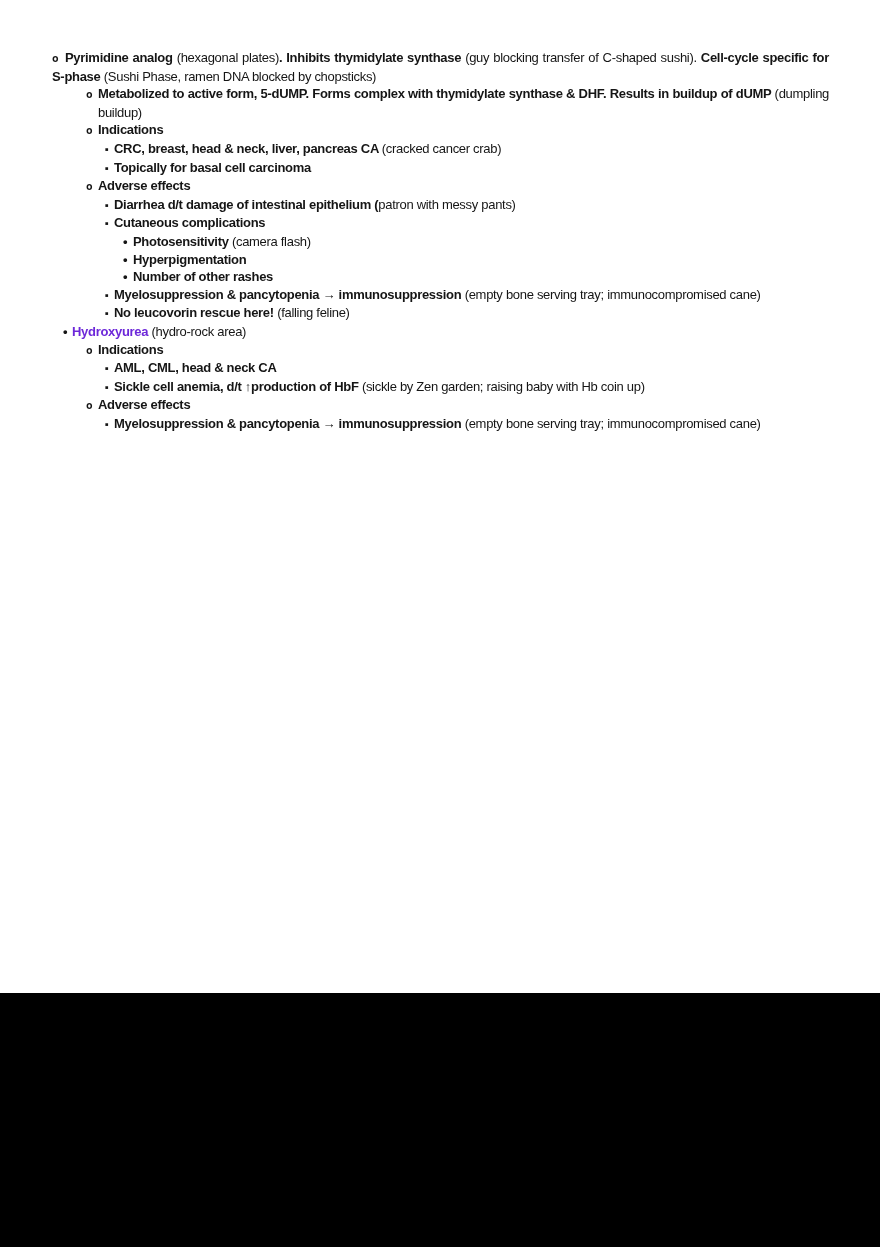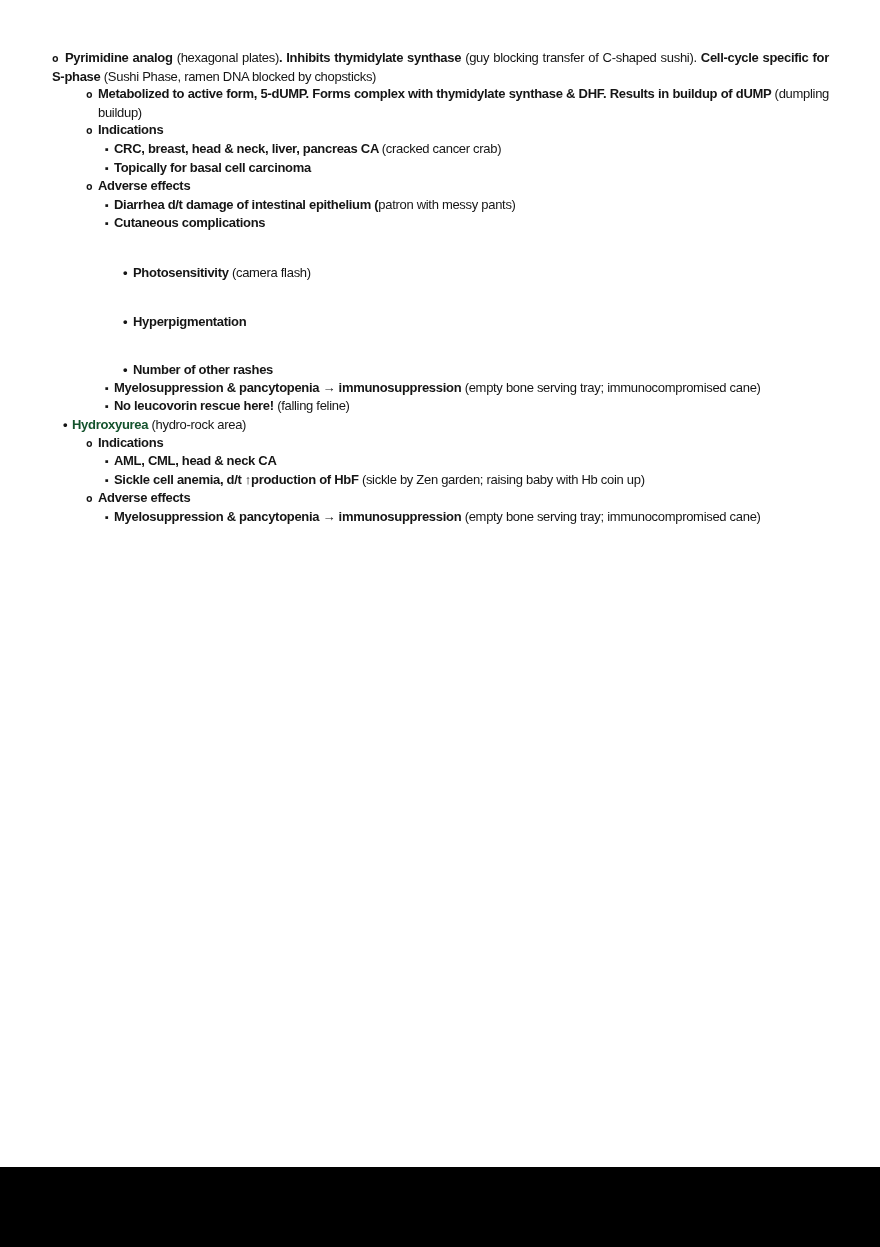--- a/index.html
+++ b/index.html
@@ -11,21 +11,21 @@
   }
   .canvas {
     position: relative;
     width: 880px;
     height: 1247px;
     overflow: hidden;
   }
   .page {
     box-sizing: border-box;
     width: 880px;
-    height: 1167px;
+    height: 993px;
     background: #ffffff;
     padding: 49px 51px 0 52px;
   }
   .page-end {
     width: 880px;
     height: 104px;
     background: #000000;
   }
   .line {
     font-size: 13px;
@@ -44,21 +44,21 @@
   }
   
   .i-l2outer { padding-left: 0; text-indent: 0; }
   .i-l2outer > .marker { width: 13px; font-size: 11px; font-family: "DejaVu Sans Mono", monospace; }
   .i-l1 { padding-left: 20px; text-indent: -9px; }
   .i-l1 > .marker { width: 9px; font-size: 13px; }
   .i-l2 { padding-left: 46px; text-indent: -12px; }
   .i-l2 > .marker { width: 12px; font-size: 11px; font-family: "DejaVu Sans Mono", monospace; }
   .i-l3 { padding-left: 62px; text-indent: -9px; }
   .i-l3 > .marker { width: 9px; font-size: 11px; }
-  .i-l4 { padding-left: 81px; text-indent: -10px; margin-top: 31px; }
+  .i-l4 { padding-left: 81px; text-indent: -10px; }
   .i-l4 > .marker { width: 10px; font-size: 13px; }
 </style>
 </head>
 <body>
 
 <div class="canvas">
   <div class="page">
     <div>
         <div class="line i-l2outer justify"><span class="marker">o</span><span class="b">Pyrimidine analog </span><span class="r">(hexagonal plates)</span><span class="b">. Inhibits thymidylate synthase </span><span class="r">(guy blocking transfer of C-shaped sushi). </span><span class="b">Cell-cycle specific for S-phase </span><span class="r">(Sushi Phase, ramen DNA blocked by chopsticks)</span></div>
         <div class="line i-l2 justify"><span class="marker">o</span><span class="b">Metabolized to active form, 5-dUMP. Forms complex with thymidylate synthase &amp; DHF. Results in buildup of dUMP </span><span class="r">(dumpling buildup)</span></div>
@@ -66,21 +66,21 @@
         <div class="line i-l3"><span class="marker">▪</span><span class="b">CRC, breast, head &amp; neck, liver, pancreas CA </span><span class="r">(cracked cancer crab)</span></div>
         <div class="line i-l3"><span class="marker">▪</span><span class="b">Topically for basal cell carcinoma</span></div>
         <div class="line i-l2"><span class="marker">o</span><span class="b">Adverse effects</span></div>
         <div class="line i-l3"><span class="marker">▪</span><span class="b">Diarrhea d/t damage of intestinal epithelium (</span><span class="r">patron with messy pants)</span></div>
         <div class="line i-l3"><span class="marker">▪</span><span class="b">Cutaneous complications</span></div>
         <div class="line i-l4"><span class="marker">•</span><span class="b">Photosensitivity </span><span class="r">(camera flash)</span></div>
         <div class="line i-l4"><span class="marker">•</span><span class="b">Hyperpigmentation</span></div>
         <div class="line i-l4"><span class="marker">•</span><span class="b">Number of other rashes</span></div>
         <div class="line i-l3"><span class="marker">▪</span><span class="b">Myelosuppression &amp; pancytopenia → immunosuppression </span><span class="r">(empty bone serving tray; immunocompromised cane)</span></div>
         <div class="line i-l3"><span class="marker">▪</span><span class="b">No leucovorin rescue here! </span><span class="r">(falling feline)</span></div>
-        <div class="line i-l1"><span class="marker">•</span><span class="b" style="color: #14532d;">Hydroxyurea </span><span class="r">(hydro-rock area)</span></div>
+        <div class="line i-l1"><span class="marker">•</span><span class="b" style="color: #6d28d9;">Hydroxyurea </span><span class="r">(hydro-rock area)</span></div>
         <div class="line i-l2"><span class="marker">o</span><span class="b">Indications</span></div>
         <div class="line i-l3"><span class="marker">▪</span><span class="b">AML, CML, head &amp; neck CA</span></div>
         <div class="line i-l3"><span class="marker">▪</span><span class="b">Sickle cell anemia, d/t ↑production of HbF </span><span class="r">(sickle by Zen garden; raising baby with Hb coin up)</span></div>
         <div class="line i-l2"><span class="marker">o</span><span class="b">Adverse effects</span></div>
         <div class="line i-l3"><span class="marker">▪</span><span class="b">Myelosuppression &amp; pancytopenia → immunosuppression </span><span class="r">(empty bone serving tray; immunocompromised cane)</span></div>
       </div>
   </div>
   <div class="page-end"></div>
 </div>
 

